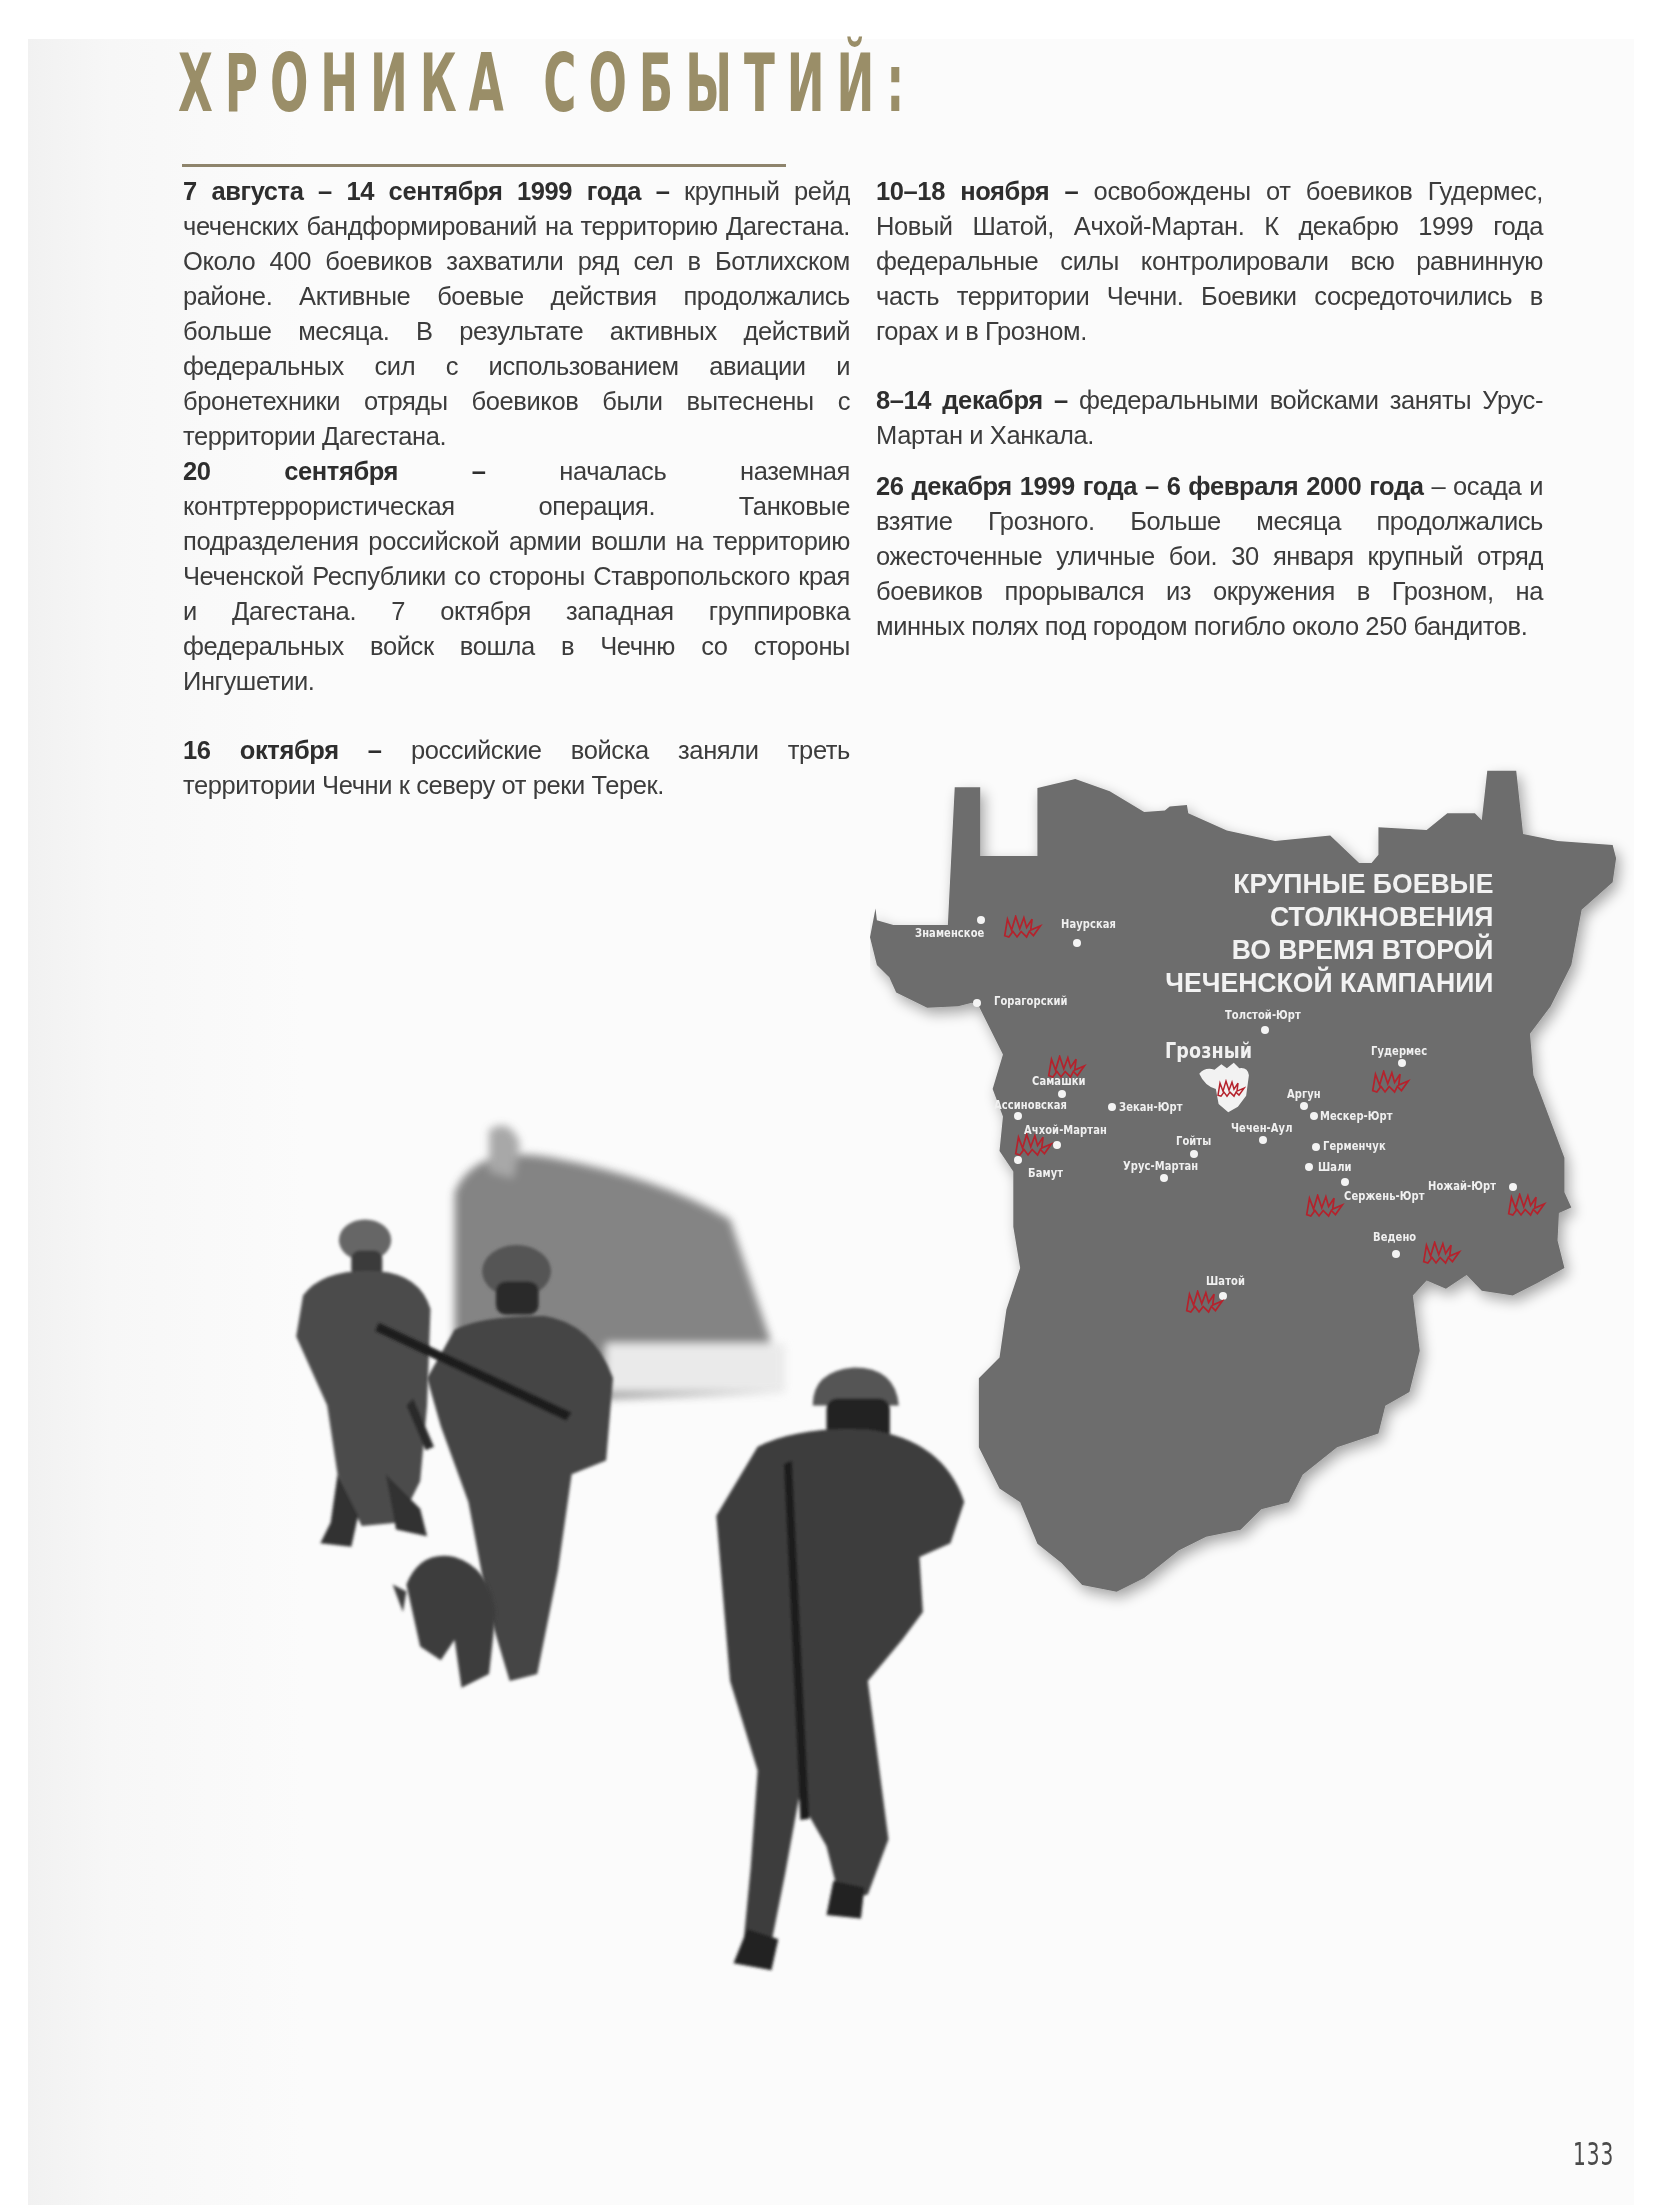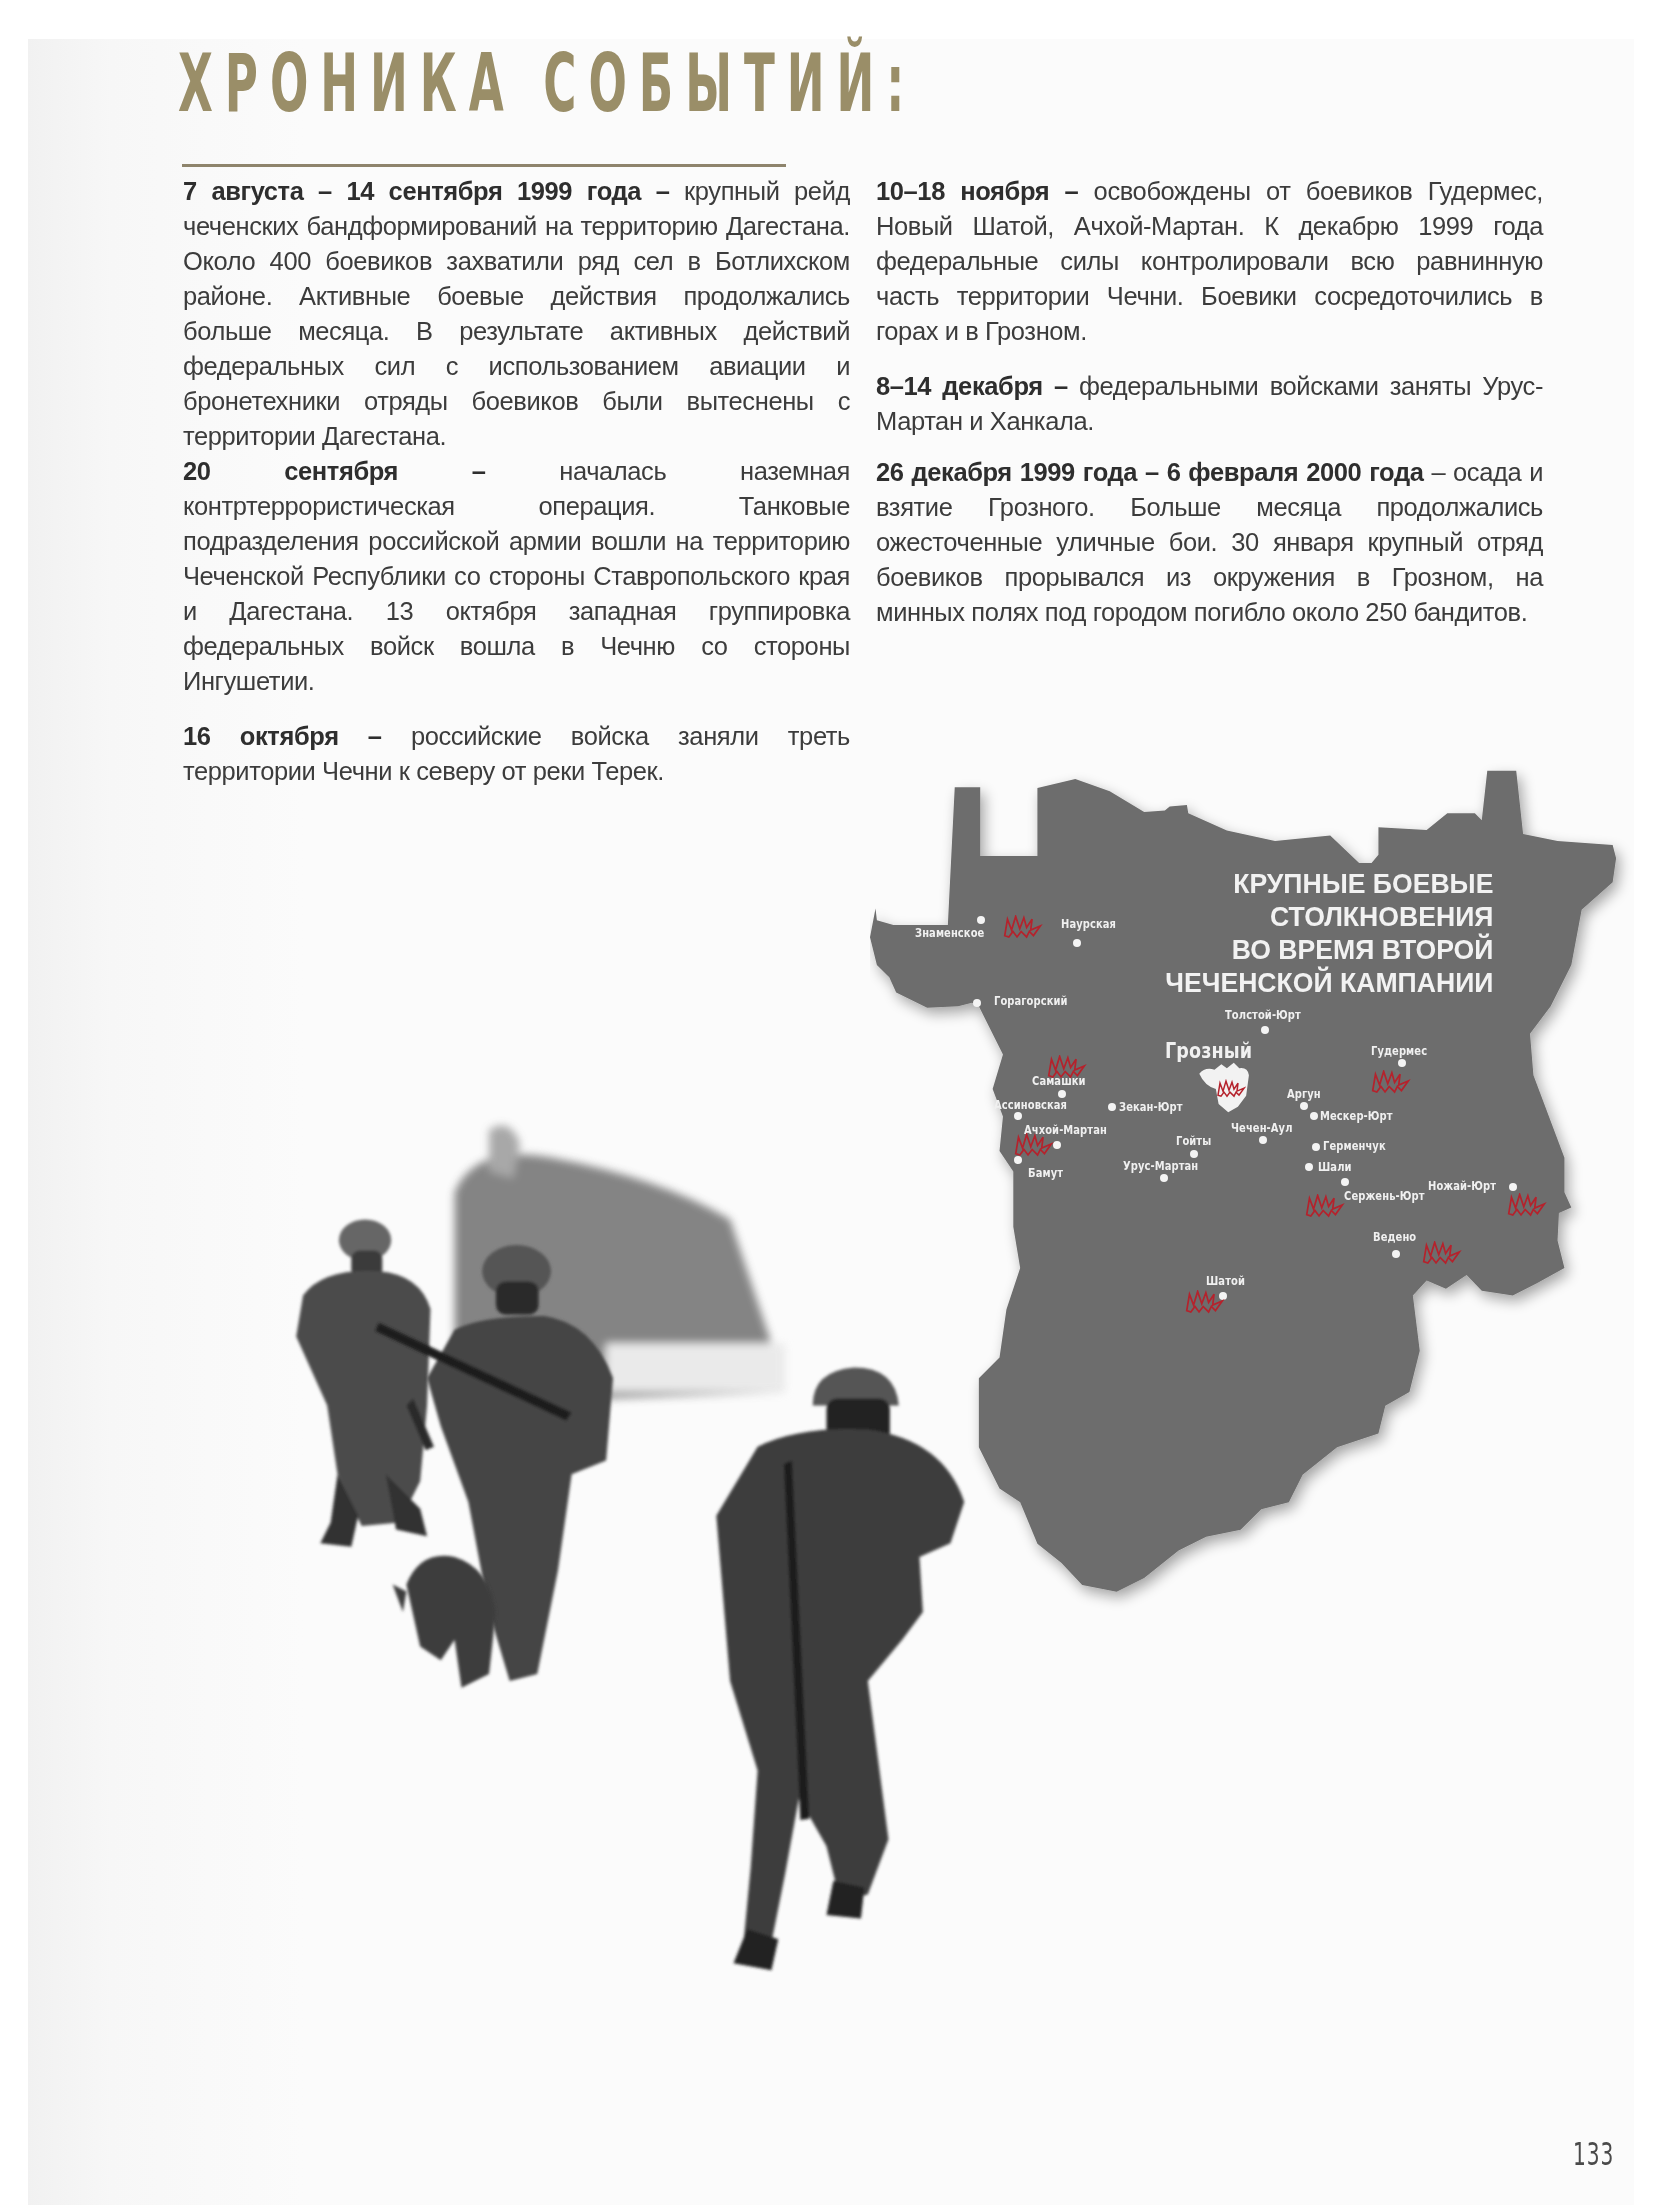--- a/index.html
+++ b/index.html
@@ -29,21 +29,21 @@
     position: absolute; width: 667px;
     font-size: 25.5px; line-height: 35px; color: #3c3c3c;
     text-align: justify;
     font-family: Liberation Sans, sans-serif;
     letter-spacing: -0.4px;
   }
   .col-left { left: 183px; top: 174px; }
   .col-right { left: 876px; top: 174px; }
   .entry { margin: 0; }
   .entry b { font-weight: bold; color: #2e2e2e; }
-  .gap-l { margin-top: 20px; }
+  .gap-l { margin-top: 34px; }
   .gap-s { margin-top: 0px; }
   .photo {
     position: absolute; left: 248px; top: 1116px; width: 730px; height: 882px;
   }
   .map {
     position: absolute; left: 870px; top: 758px; width: 784px; height: 903px;
   }
   .map-title {
     position: absolute; right: 161px; top: 867px;
     text-align: right; color: #f2f2f2;
@@ -77,21 +77,21 @@
 <div class="page"></div>
 
 <div class="title">ХРОНИКА СОБЫТИЙ:</div>
 <div class="rule"></div>
 
 <div class="col col-left">
   <p class="entry">
     <b>7 августа – 14 сентября 1999 года –</b><span> крупный рейд чеченских бандформирований на территорию Дагестана. Около 400 боевиков захватили ряд сел в Ботлихском районе. Активные боевые действия продолжались больше месяца. В результате активных действий федеральных сил с использованием авиации и бронетехники отряды боевиков были вытеснены с территории Дагестана.</span>
   </p>
   <p class="entry gap-s">
-    <b>20 сентября –</b><span> началась наземная контртеррористическая операция. Танковые подразделения российской армии вошли на территорию Чеченской Республики со стороны Ставропольского края и Дагестана. 13 октября западная группировка федеральных войск вошла в Чечню со стороны Ингушетии.</span>
+    <b>20 сентября –</b><span> началась наземная контртеррористическая операция. Танковые подразделения российской армии вошли на территорию Чеченской Республики со стороны Ставропольского края и Дагестана. 7 октября западная группировка федеральных войск вошла в Чечню со стороны Ингушетии.</span>
   </p>
   <p class="entry gap-l">
     <b>16 октября –</b><span> российские войска заняли треть территории Чечни к северу от реки Терек.</span>
   </p>
 </div>
 
 <div class="col col-right">
   <p class="entry">
     <b>10–18 ноября –</b><span> освобождены от боевиков Гудермес, Новый Шатой, Ачхой-Мартан. К декабрю 1999 года федеральные силы контролировали всю равнинную часть территории Чечни. Боевики сосредоточились в горах и в Грозном.</span>
   </p>

